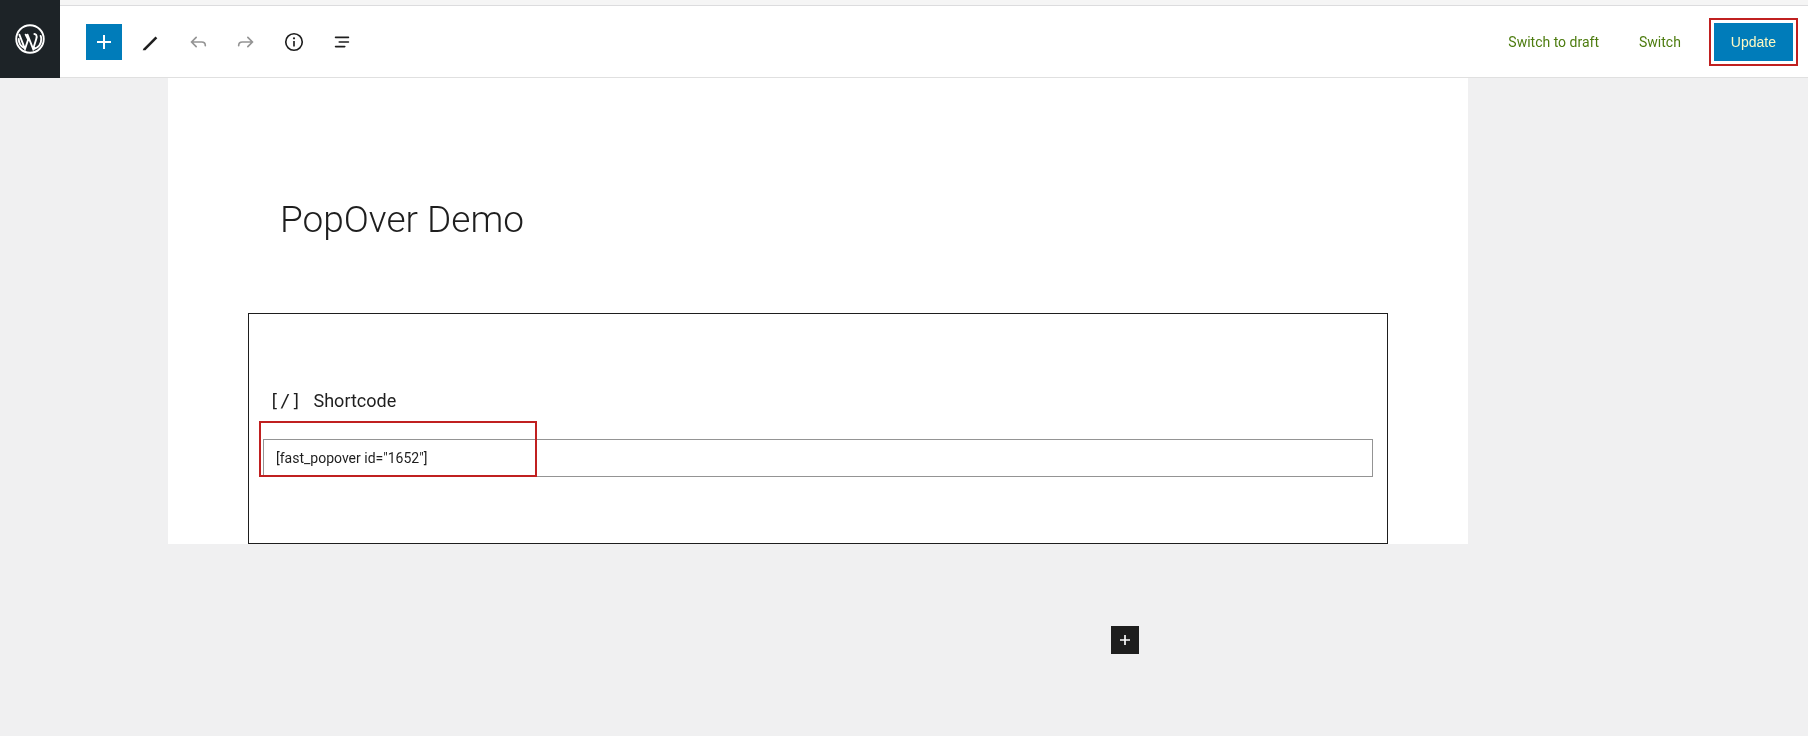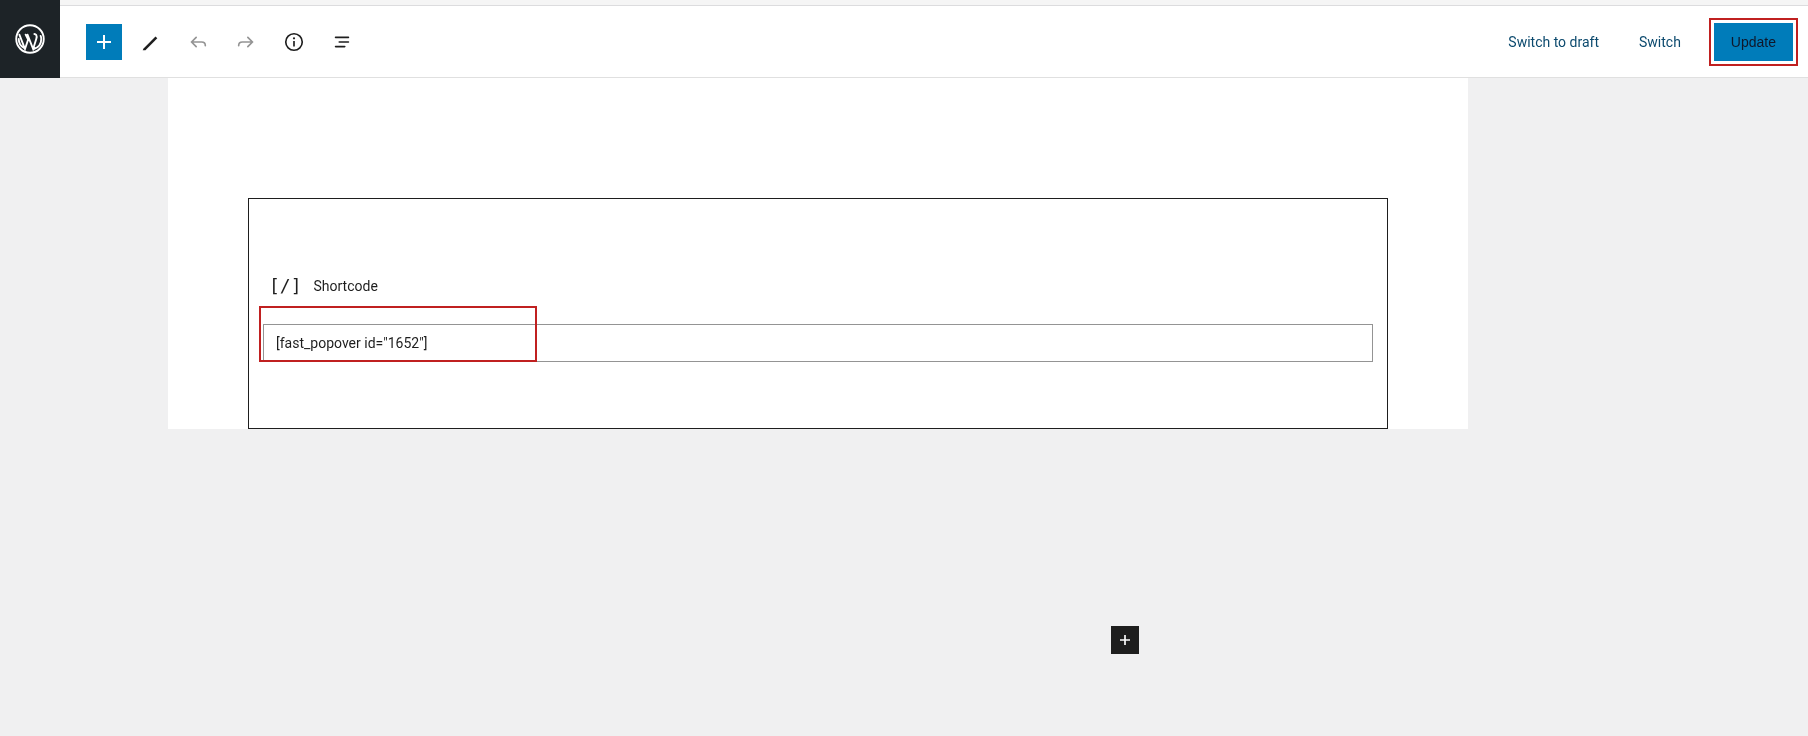--- a/index.html
+++ b/index.html
@@ -65,28 +65,28 @@
       cursor: pointer;
     }
     .tool-icon.disabled { color: #949494; cursor: default; }
     .toolbar-right {
       margin-left: auto;
       display: flex;
       align-items: center;
       gap: 16px;
     }
     .link-btn {
-      color: #0c4a6e;
+      color: #4d7c0f;
       font-size: 14px;
       cursor: pointer;
       padding: 10px 12px;
     }
     .update-btn {
       background: #007cba;
-      color: #0f172a;
+      color: #fef9c3;
       font-size: 14px;
       padding: 11px 17px;
       cursor: pointer;
       border: none;
     }
     .highlight-update {
       border: 2px solid #c02020;
       padding: 3px;
       display: inline-flex;
     }
@@ -118,21 +118,21 @@
       margin-bottom: 28px;
       margin-left: 6px;
     }
     .shortcode-icon {
       color: #1e1e1e;
       font-family: monospace;
       font-size: 18px;
       font-weight: 500;
     }
     .block-label-text {
-      font-size: 14px;
+      font-size: 18px;
       color: #1e1e1e;
     }
     .shortcode-input-wrap {
       position: relative;
     }
     .shortcode-input {
       width: 100%;
       border: 1px solid #949494;
       padding: 10px 12px;
       font-size: 14px;
@@ -216,20 +216,21 @@
   <div class="toolbar-right">
     <span class="link-btn">Switch to draft</span>
     <span class="link-btn">Switch</span>
     <span class="highlight-update">
       <button class="update-btn">Update</button>
     </span>
   </div>
 </div>
 
 <div class="editor-canvas">
+  <h1 class="post-title">PopOver Demo</h1>
 
   <div class="shortcode-block">
     <div class="block-label">
       <span class="shortcode-icon">[/]</span>
       <span class="block-label-text">Shortcode</span>
     </div>
     <div class="shortcode-input-wrap">
       <input class="shortcode-input" type="text" value="[fast_popover id=&quot;1652&quot;]" style="">
       <div class="highlight-input"></div>
     </div>

